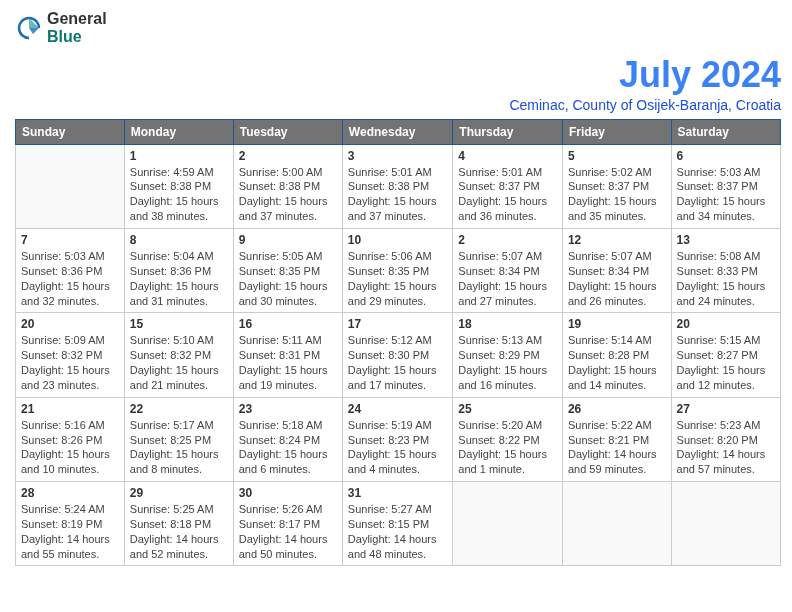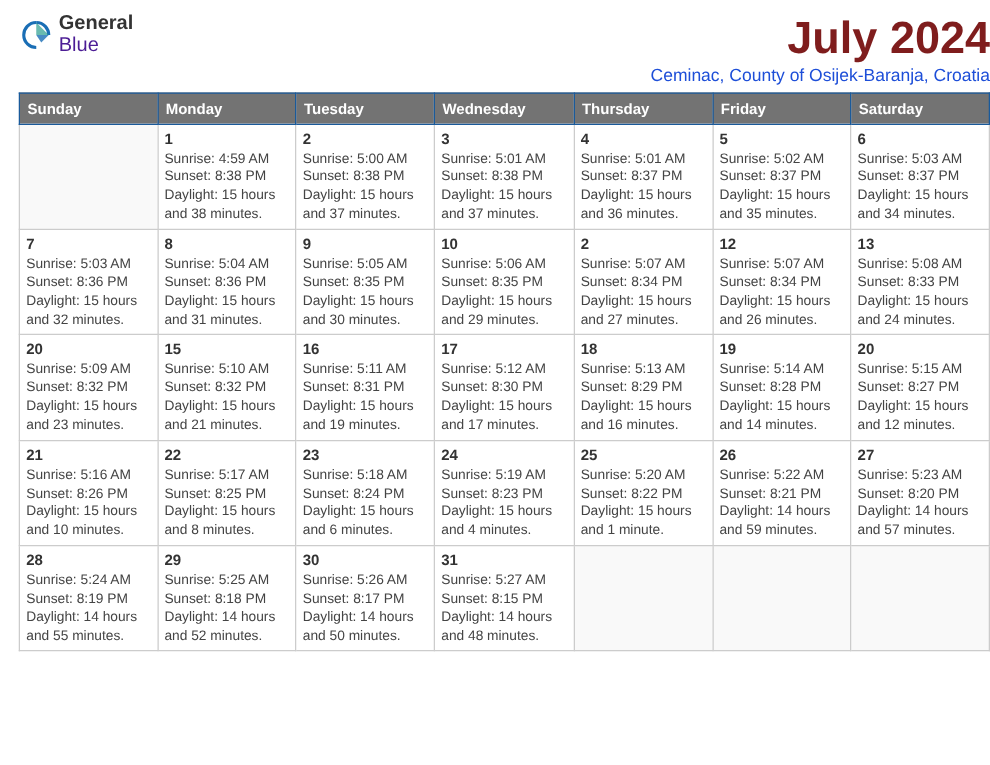--- a/index.html
+++ b/index.html
@@ -6,21 +6,21 @@
     body {
       font-family: Arial, sans-serif;
       background: #fff;
       width: 792px;
       height: 612px;
       overflow: hidden;
     }
     .page {
       width: 792px;
       min-height: 612px;
-      padding: 10px 0 10px 15px;
+      padding: 10px 11px 10px 15px;
       background: #fff;
     }
     .header {
       display: flex;
       justify-content: space-between;
       align-items: flex-start;
       margin-bottom: 6px;
     }
     .logo {
       display: flex;
@@ -31,36 +31,37 @@
       flex-direction: column;
       line-height: 1.1;
     }
     .logo-general {
       font-size: 16px;
       font-weight: bold;
       color: #333;
     }
     .logo-blue {
       font-size: 16px;
-      font-weight: normal;
-      color: #4c1d95;
+      font-weight: bold;
+      color: #0f766e;
     }
     .logo-icon {
       width: 28px;
       height: 28px;
       margin-right: 4px;
     }
     .title-section {
       text-align: right;
     }
     .month-title {
       font-size: 36px;
       font-weight: bold;
-      color: #7f1d1d;
+      color: #3b82f6;
       line-height: 1.1;
+      margin-top: 45px;
     }
     .location {
       font-size: 14px;
       color: #1d4ed8;
       margin-top: 2px;
     }
     .calendar {
       width: 100%;
       border-collapse: collapse;
       font-size: 10.5px;

